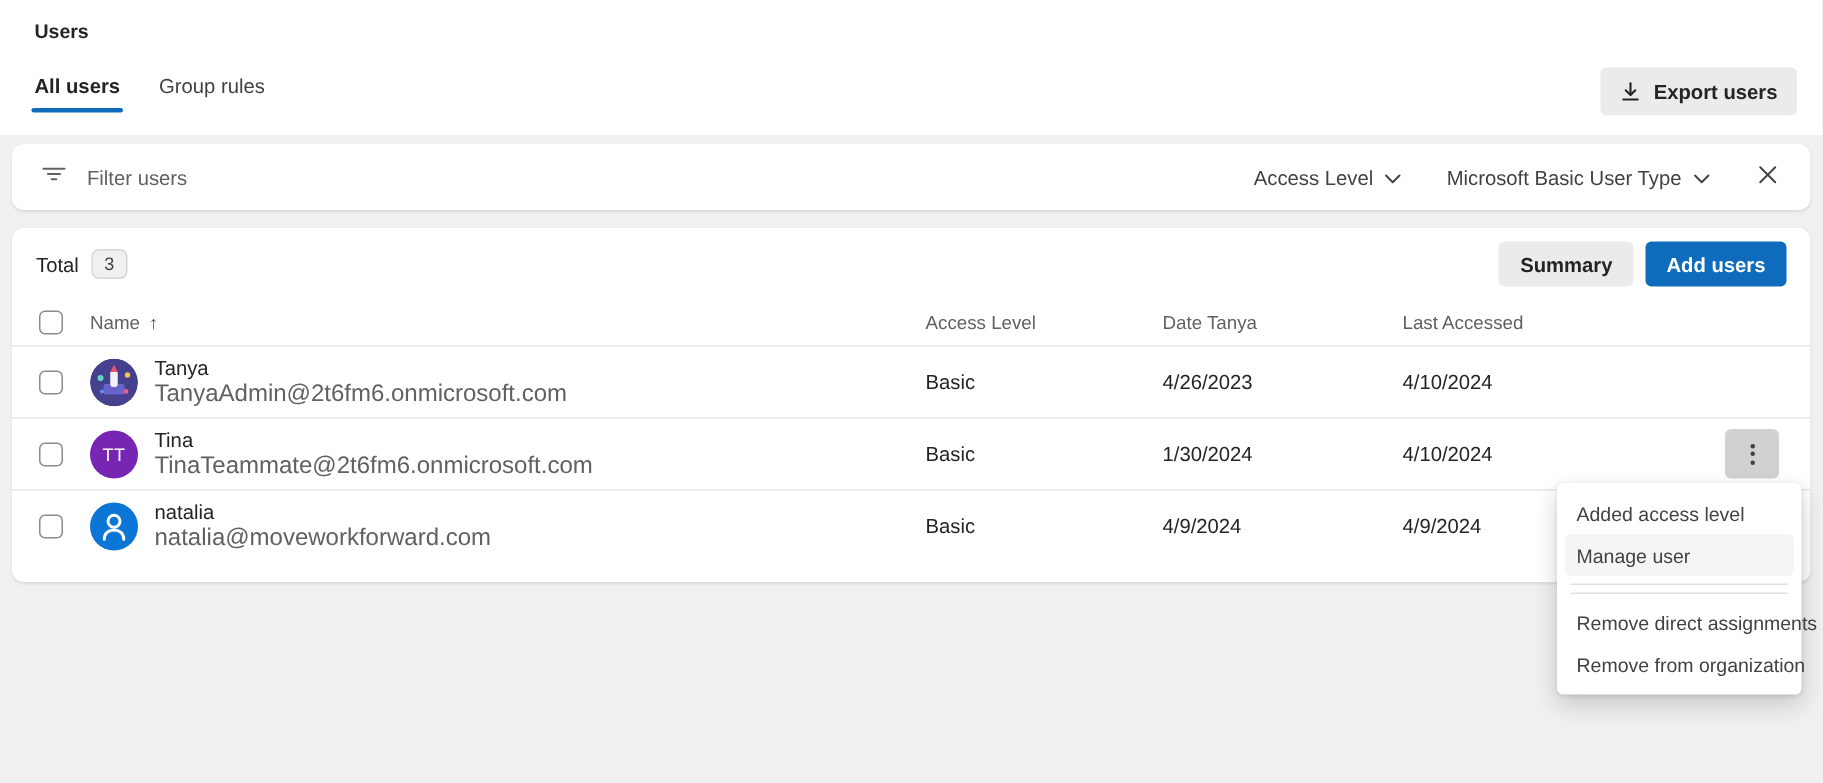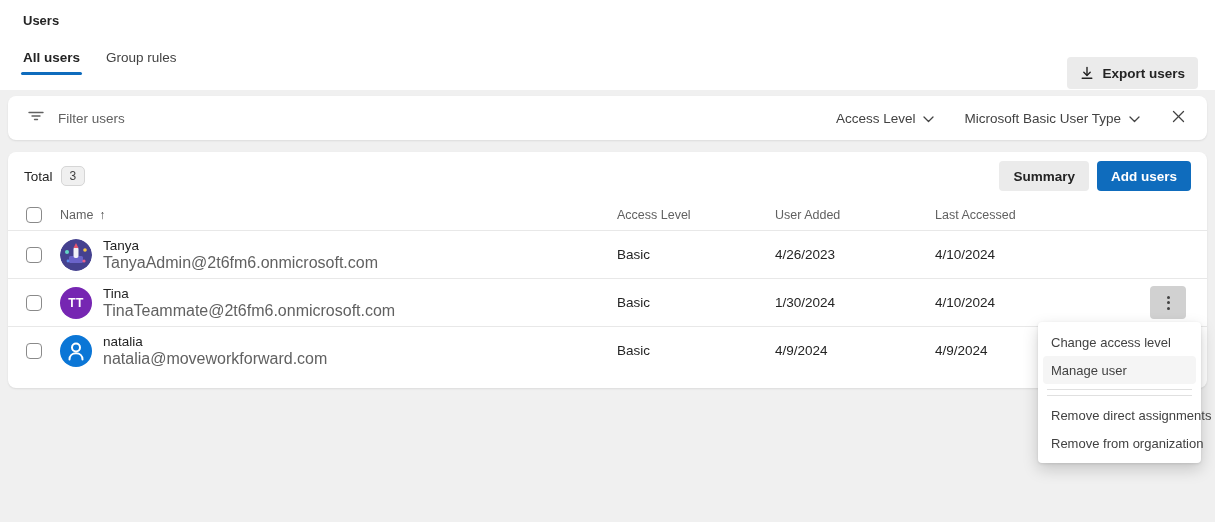--- a/index.html
+++ b/index.html
@@ -16,21 +16,21 @@
   .tabs { position:absolute; left:23px; top:50px; display:flex; gap:26px; }
   .tab { position:relative; padding-bottom:10px; font-size:13.5px; color:#424242; cursor:pointer; }
   .tab.active { font-weight:700; color:#242424; }
   .tab.active .tab-underline {
     position:absolute; left:-2px; right:-2px; bottom:0; height:3px;
     background:#0f6cbd; border-radius:2px;
   }
   .btn { display:inline-flex; align-items:center; justify-content:center; gap:8px;
          border:none; border-radius:4px; font-family:inherit; font-size:13.5px;
          font-weight:600; color:#242424; background:#ebebeb; cursor:pointer; }
-  .export-btn { position:absolute; right:17px; top:45px; height:32px; padding:10px 13px;margin-top:12px; }
+  .export-btn { position:absolute; right:17px; top:45px; height:32px; padding:10px 13px; }
   .export-btn svg { display:block; }
 
   
   .filter-card {
     position:absolute; left:8px; right:8px; top:96px; height:44px;
     background:#ffffff; border-radius:8px;
     box-shadow:0 1px 2px rgba(0,0,0,0.09);
     display:flex; align-items:center; padding:0 20px;
   }
   .filter-left { display:flex; align-items:center; gap:14px; flex:1; cursor:text; }
@@ -56,21 +56,21 @@
 
   .tgrid { display:grid; grid-template-columns:34px 557px 158px 160px 212px 60px; padding-left:18px; align-items:center; }
   .thead { height:30px; color:#616161; font-size:12.5px; }
   .th-name { display:flex; align-items:center; gap:6px; }
   .sort-arrow { font-size:12px; color:#424242; }
   .trow { height:48px; border-top:1px solid #e8e8e8; font-size:13.5px; }
   .checkbox { width:16px; height:16px; border:1px solid #8a8a8a; border-radius:4px; background:#fff; cursor:pointer; }
   .user-cell { display:flex; align-items:center; gap:11px; }
   .avatar { width:32px; height:32px; border-radius:50%; flex:0 0 32px; display:flex; align-items:center; justify-content:center; overflow:hidden; }
   .avatar svg { display:block; }
-  .avatar-initials { background:#7626b2; color:#fff; font-size:12px; font-weight:700; letter-spacing:0.3px; }
+  .avatar-initials { background:#7626b2; color:#fff; font-size:12px; font-weight:400; letter-spacing:0.3px; }
   .user-lines { display:flex; flex-direction:column; gap:1px; }
   .user-name { font-size:13.5px; color:#242424; }
   .user-email { font-size:16px; color:#616161; }
   .cell-text { color:#242424; }
   .row-actions { display:flex; justify-content:flex-end; padding-right:21px; }
   .more-btn { width:36px; height:33px; background:#d1d1d1; border:none; border-radius:4px;
               display:flex; flex-direction:column; align-items:center; justify-content:center; gap:2.5px; cursor:pointer; }
   .more-btn i { width:3px; height:3px; border-radius:50%; background:#424242; }
 
   
@@ -166,21 +166,21 @@
 
     <div class="tgrid thead">
       <div>
           <div class="checkbox"></div>
         </div>
       <div class="th-name">
         <span>Name</span>
         <span class="sort-arrow">↑</span>
       </div>
       <div>Access Level</div>
-      <div>User Added</div>
+      <div>Date Tanya</div>
       <div>Last Accessed</div>
       <div></div>
     </div>
 
     <div class="tgrid trow">
       <div>
           <div class="checkbox"></div>
         </div>
       <div class="user-cell">
         <div class="avatar">
@@ -248,21 +248,21 @@
         </div>
       </div>
       <div class="cell-text">Basic</div>
       <div class="cell-text">4/9/2024</div>
       <div class="cell-text">4/9/2024</div>
       <div></div>
     </div>
   </div>
 
   <div class="context-menu">
-    <div class="menu-item">Change access level</div>
+    <div class="menu-item">Added access level</div>
     <div class="menu-item highlighted">Manage user</div>
     <div class="menu-divider"></div>
     <div class="menu-divider"></div>
     <div class="menu-item">Remove direct assignments</div>
     <div class="menu-item">Remove from organization</div>
   </div>
 
 </div>
 
 </body></html>

